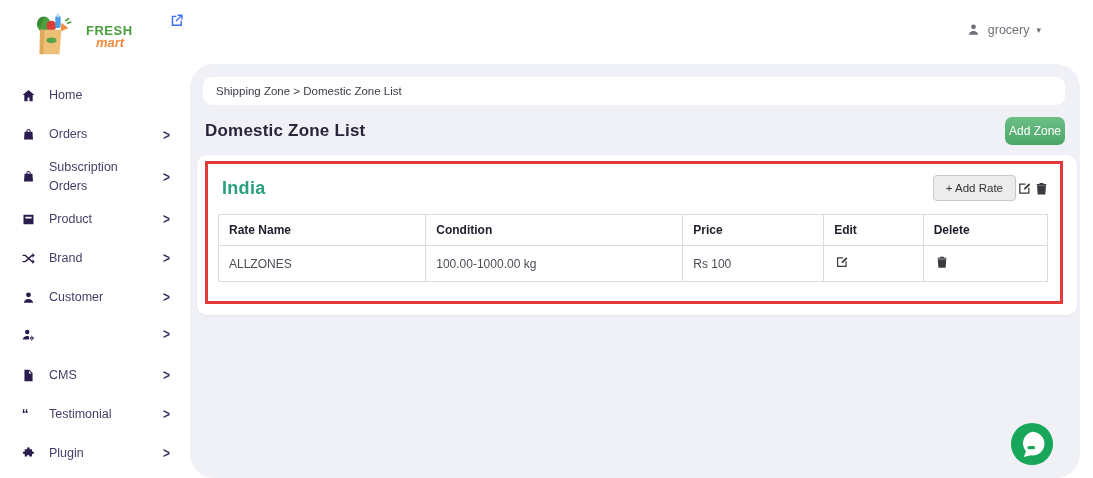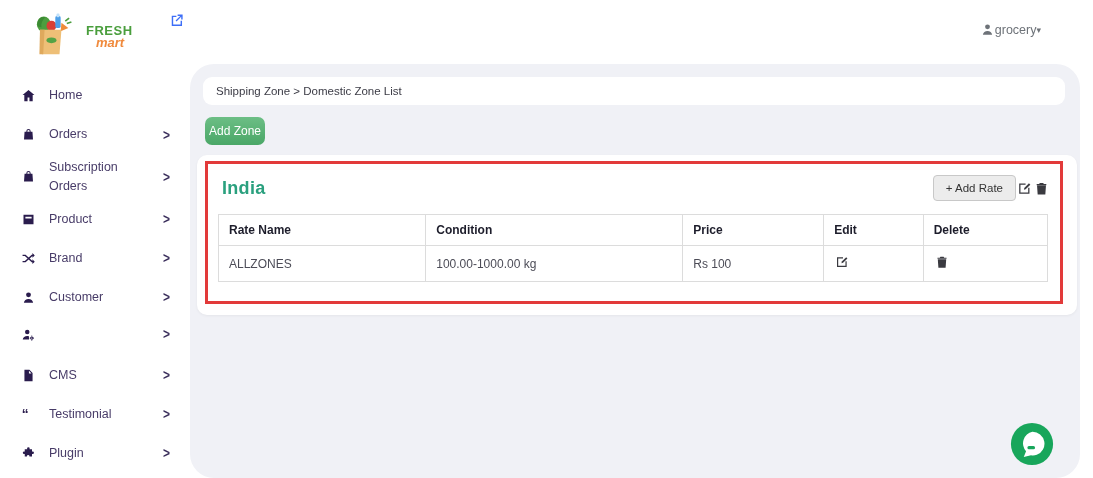--- a/index.html
+++ b/index.html
@@ -18,21 +18,21 @@
   .nav-item .nicon { width:15px; height:15px; flex:0 0 15px; color:#2a1c4d; }
   .nav-item .nicon svg { width:100%; height:100%; display:block; }
   .nav-label { line-height:1.5; }
   .nav-item.wrap .nav-label { max-width:82px; }
   .nav-item.wrap { align-items:flex-start; padding-top:10px; }
   .chev { margin-left:auto; font-size:12px; font-weight:bold; color:#3b2f5c; transform:scaleY(1.15); }
 
   
   .ext-link { position:absolute; left:168px; top:11px; width:18px; height:18px; color:#3d6ef7; cursor:pointer; z-index:3; }
   .ext-link svg { width:100%; height:100%; }
-  .user-menu { position:absolute; right:52px; top:22px; display:flex; align-items:center; gap:0; color:#6d7278; font-size:12.5px; cursor:pointer; z-index:3; }
+  .user-menu { position:absolute; right:52px; top:22px; display:flex; align-items:center; gap:7px; color:#6d7278; font-size:12.5px; cursor:pointer; z-index:3; }
   .user-menu .uicon { width:15px; height:15px; color:#6d7278; }
   .user-menu .uicon svg { width:100%; height:100%; }
   .caret { font-size:9px; color:#6d7278; }
 
   
   .panel { position:absolute; left:190px; top:64px; width:890px; height:414px; background:#f0f1f6; border-radius:24px; }
   .breadcrumb { margin:13px 15px 0 13px; height:28px; background:#fff; border-radius:9px; display:flex; align-items:center; padding:0 13px; font-size:11.5px; color:#3c3c46; }
   .page-head { display:flex; align-items:center; justify-content:space-between; margin:12px 15px 0 15px; }
   .page-title { font-size:17px; font-weight:bold; color:#29243b; letter-spacing:.2px; }
   .btn-add-zone { border:none; border-radius:7px; padding:7px 4px; font-size:12px; color:#fff; background:linear-gradient(180deg,#6cbe85,#4aa767); cursor:pointer; font-family:inherit; }
@@ -197,20 +197,21 @@
     <span>grocery</span>
     <span class="caret">▾</span>
   </div>
 
   <main class="panel">
     <div class="breadcrumb">
       <span>Shipping Zone &gt; Domestic Zone List</span>
     </div>
 
     <div class="page-head">
+      <h1 class="page-title">Domestic Zone List</h1>
       <button class="btn-add-zone">Add Zone</button>
     </div>
 
     <section class="zone-card">
       <div class="red-box">
         <div class="zone-head">
           <h2 class="zone-name">India</h2>
           <div class="zone-actions">
             <button class="btn-add-rate">+ Add Rate</button>
             <span class="icon-btn">

